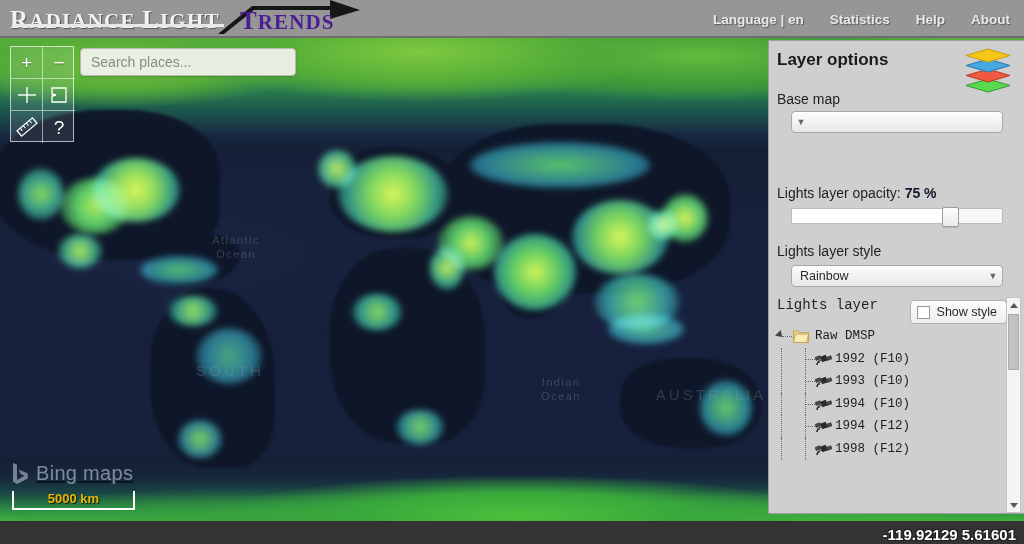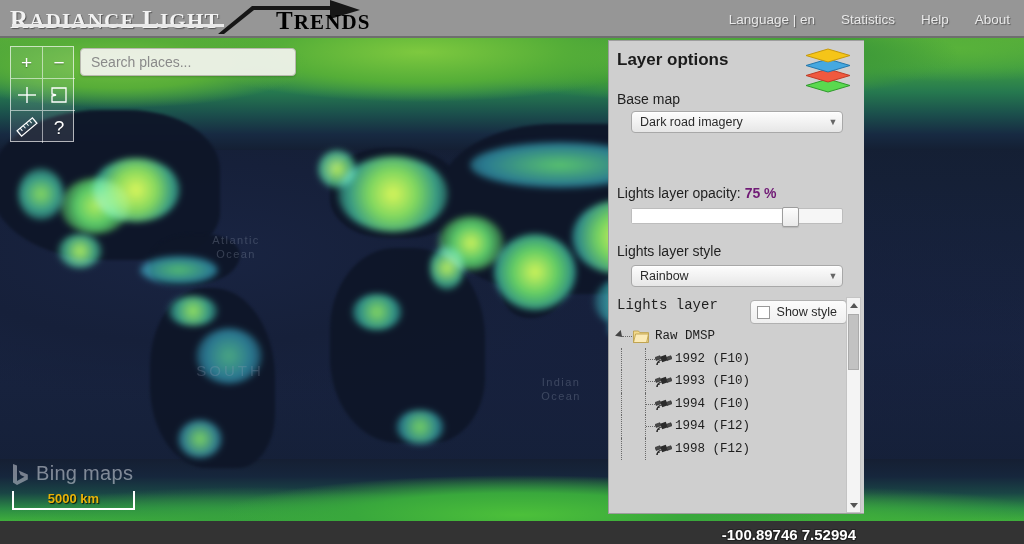--- a/index.html
+++ b/index.html
@@ -3,21 +3,21 @@
 <meta charset="utf-8">
 <style>
   * { box-sizing: border-box; }
   html, body {
     margin: 0; padding: 0;
     width: 1024px; height: 544px;
     overflow: hidden;
     font-family: "Liberation Sans", sans-serif;
     background: #333;
   }
-  #app { position: relative; width: 864px; height: 544px; }
+  #app { position: relative; width: 1024px; height: 544px; }
 
   
   #header {
     position: absolute; top: 0; left: 0;
     width: 1024px; height: 38px;
     background: #969696;
     border-bottom: 2px solid #6e6e6e;
   }
   .logo-wrap {
     position: absolute; left: 10px; top: 0;
@@ -36,32 +36,31 @@
   .logo-underline {
     position: absolute; left: 2px; bottom: 5px;
     width: 212px; height: 3px; background: #e8e8e8;
   }
   .logo-trends-box { position: absolute; left: 218px; top: 0; width: 150px; height: 38px; }
   .logo-trends {
     position: absolute; left: 22px; top: 8px;
     font-family: "Liberation Serif", serif;
     font-weight: bold; font-size: 21px;
     letter-spacing: 1.1px;
-    color: #000000;
+    color: #4c1d95;
     line-height: 1;
-    margin-left: 36px;
   }
   .logo-trends .cap { font-size: 25px; }
 
   #nav {
     position: absolute; right: 14px; top: 0; height: 38px;
     display: flex; align-items: center; gap: 26px;
   }
   #nav .navitem {
-    color: #e9e9e9; font-size: 13.5px; font-weight: normal;
+    color: #e9e9e9; font-size: 13.5px; font-weight: bold;
     text-shadow: 1px 1px 1px rgba(0,0,0,.4);
     cursor: pointer; white-space: nowrap;
   }
 
   
   #map {
     position: absolute; left: 0; top: 38px;
     width: 1024px; height: 483px;
     overflow: hidden;
     background: #121a2e;
@@ -170,22 +169,23 @@
     border: none; outline: none; background: transparent;
     font-family: "Liberation Sans", sans-serif;
     font-size: 14px; color: #333;
     padding: 0 10px;
   }
   #search-input::placeholder { color: #8a8a8a; }
 
   
   #bing-logo {
     position: absolute; left: 12px; bottom: 36px;
-    display: flex; align-items: center; gap: 7px;
+    display: flex; align-items: flex-start; gap: 7px;
     opacity: .55;
+    text-decoration: underline;
   }
   #bing-logo .bmark {
     width: 17px; height: 22px;
     position: relative;
   }
   #bing-logo .bmark svg { display:block; }
   #bing-logo .btxt {
     color: #d8dce4; font-size: 20px; letter-spacing: .3px;
     font-family: "Liberation Sans", sans-serif;
   }
@@ -247,21 +247,21 @@
     display: flex; align-items: center;
     cursor: pointer;
   }
   .sel .selval { font-size: 12.5px; color: #2b2b2b; padding-left: 8px; flex: 1; }
   .sel .caret {
     width: 18px; text-align: center;
     color: #666; font-size: 9px;
   }
 
   #opacity-label { position: absolute; left: 8px; top: 144px; font-size: 14px; color: #1f1f1f; }
-  #opacity-label b { color: #701a75; }
+  #opacity-label b { color: #0f172a; }
   #opacity-slider {
     position: absolute; left: 22px; top: 167px;
     width: 212px; height: 16px;
     background: #f6f6f6;
     border: 1px solid #bdbdbd;
     border-radius: 2px;
     cursor: pointer;
   }
   #opacity-fill {
     position: absolute; left: 0; top: 0; height: 100%;
@@ -509,21 +509,20 @@
 
     <svg id="layers-icon" viewBox="0 0 52 46">
       <polygon points="26,32 4,38.5 26,45 48,38.5" fill="#5ad94f" stroke="#2f9b2c" stroke-width="1"></polygon>
       <polygon points="26,22 4,28.5 26,35 48,28.5" fill="#f0593f" stroke="#c03b26" stroke-width="1"></polygon>
       <polygon points="26,12 4,18.5 26,25 48,18.5" fill="#45a8e0" stroke="#2477ad" stroke-width="1"></polygon>
       <polygon points="26,2 4,8.5 26,15 48,8.5" fill="#f5c518" stroke="#c79a0b" stroke-width="1"></polygon>
     </svg>
 
     <div class="field-label" style="top:50px;">Base map</div>
     <div class="sel" style="top:70px;">
-      <span class="selval">Dark road imagery</span>
       <span class="caret">▼</span>
     </div>
 
     <div id="opacity-label">
       <span>Lights layer opacity:</span>
       <b>75 %</b>
     </div>
     <div id="opacity-slider">
       <div id="opacity-fill" style="width: 157.5px;"></div>
       <div id="opacity-thumb" style="left: 149.5px;"></div>
@@ -625,15 +624,15 @@
           <i></i>
         </div>
       <div id="panel-thumb"></div>
       <div class="arrow down">
           <i></i>
         </div>
     </div>
   </div>
 
   <div id="footer"></div>
-  <div id="coords">-100.89746 7.52994</div>
+  <div id="coords">-119.92129 5.61601</div>
 
 </div>
 
 </body></html>

